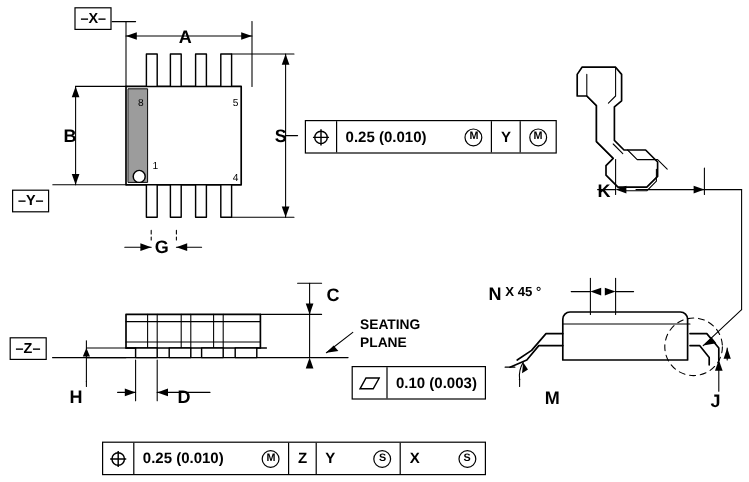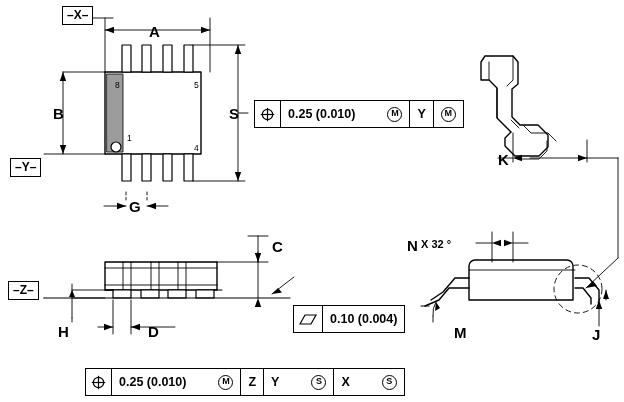--- a/index.html
+++ b/index.html
@@ -249,21 +249,21 @@
   <div class="lbl" style="left:148px;top:324px;font-size:15px;">
     <span>D</span>
   </div>
   <div class="lbl" style="left:498px;top:152px;font-size:15px;">
     <span>K</span>
   </div>
   <div class="lbl" style="left:407px;top:238px;font-size:15px;">
     <span>N</span>
   </div>
   <div class="lbl norm" style="left:421px;top:239px;font-size:11px;font-weight:bold;">
-    <span>X 32 °</span>
+    <span>X 45 °</span>
   </div>
   <div class="lbl" style="left:454px;top:325px;font-size:15px;">
     <span>M</span>
   </div>
   <div class="lbl" style="left:592px;top:327px;font-size:15px;">
     <span>J</span>
   </div>
 
   <div class="num" style="left:115px;top:80px;">
     <span>8</span>
@@ -271,20 +271,24 @@
   <div class="num" style="left:194px;top:80px;">
     <span>5</span>
   </div>
   <div class="num" style="left:127px;top:133px;">
     <span>1</span>
   </div>
   <div class="num" style="left:194px;top:143px;">
     <span>4</span>
   </div>
 
+  <div class="lbl" style="left:300px;top:266px;font-size:11.5px;">
+    <div>SEATING</div>
+    <div style="margin-top:3px;">PLANE</div>
+  </div>
 
   <div class="fcf" style="left:254px;top:100px;">
     <div class="cell sym">
       <svg width="15" height="15" viewBox="0 0 15 15">
         <circle cx="7.5" cy="7.5" r="5.2" fill="none" stroke="#000" stroke-width="1.2"></circle>
         <line x1="7.5" y1="0.8" x2="7.5" y2="14.2" stroke="#000" stroke-width="1.2"></line>
         <line x1="0.8" y1="7.5" x2="14.2" y2="7.5" stroke="#000" stroke-width="1.2"></line>
       </svg>
     </div>
     <div class="cell">
@@ -299,21 +303,21 @@
     </div>
   </div>
 
   <div class="fcf" style="left:293px;top:305px;">
     <div class="cell sym">
       <svg width="18" height="11" viewBox="0 0 18 11">
         <path d="M1 10 L6 1 L17 1 L12 10 Z" fill="none" stroke="#000" stroke-width="1.2"></path>
       </svg>
     </div>
     <div class="cell">
-      <span>0.10 (0.004)</span>
+      <span>0.10 (0.003)</span>
     </div>
   </div>
 
   <div class="fcf" style="left:85px;top:368px;">
     <div class="cell sym">
       <svg width="15" height="15" viewBox="0 0 15 15">
         <circle cx="7.5" cy="7.5" r="5.2" fill="none" stroke="#000" stroke-width="1.2"></circle>
         <line x1="7.5" y1="0.8" x2="7.5" y2="14.2" stroke="#000" stroke-width="1.2"></line>
         <line x1="0.8" y1="7.5" x2="14.2" y2="7.5" stroke="#000" stroke-width="1.2"></line>
       </svg>

